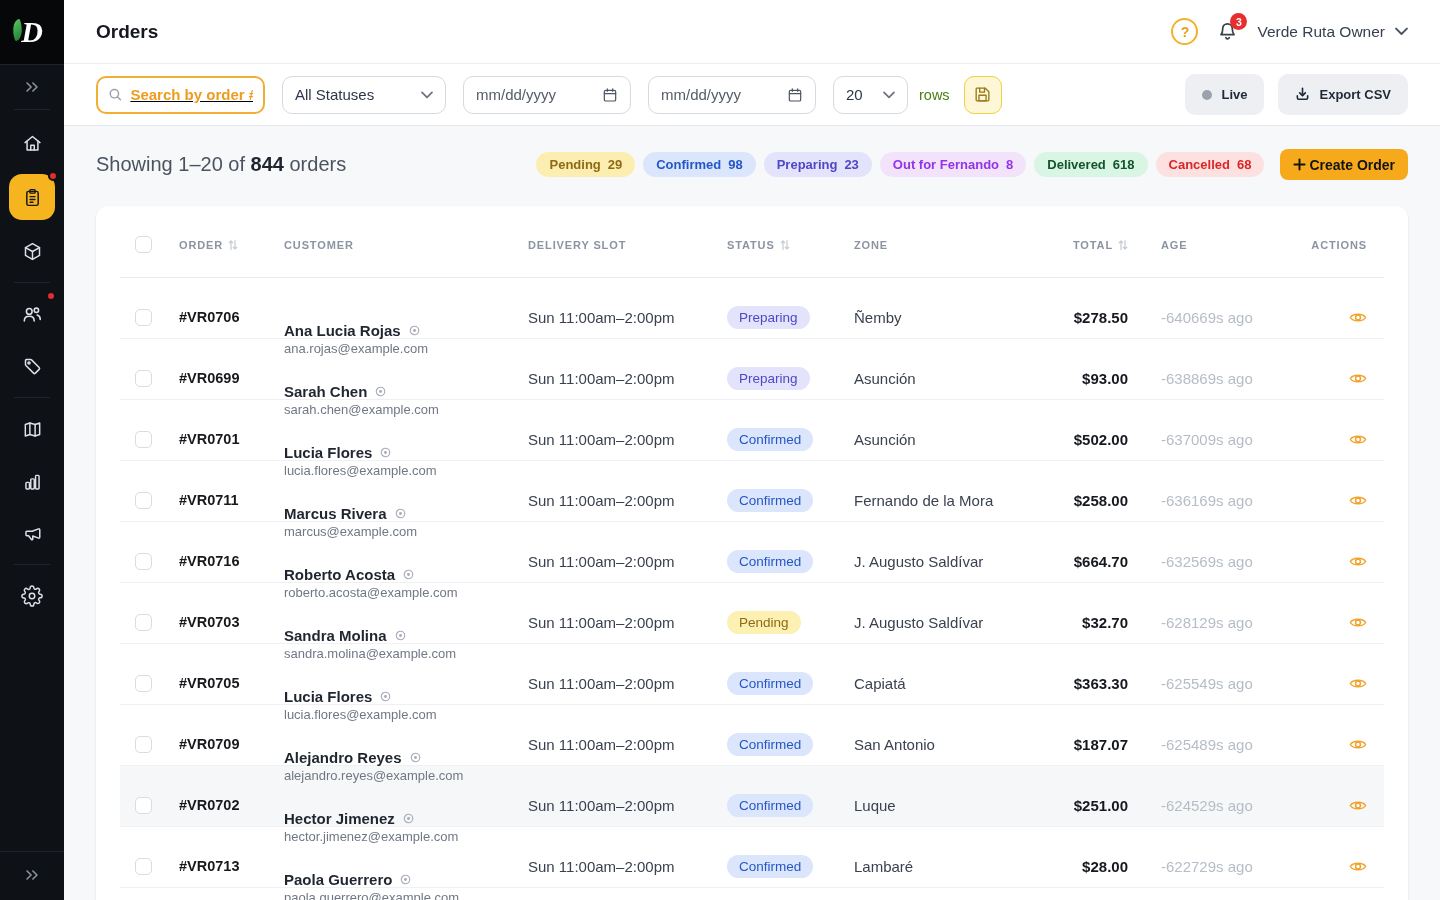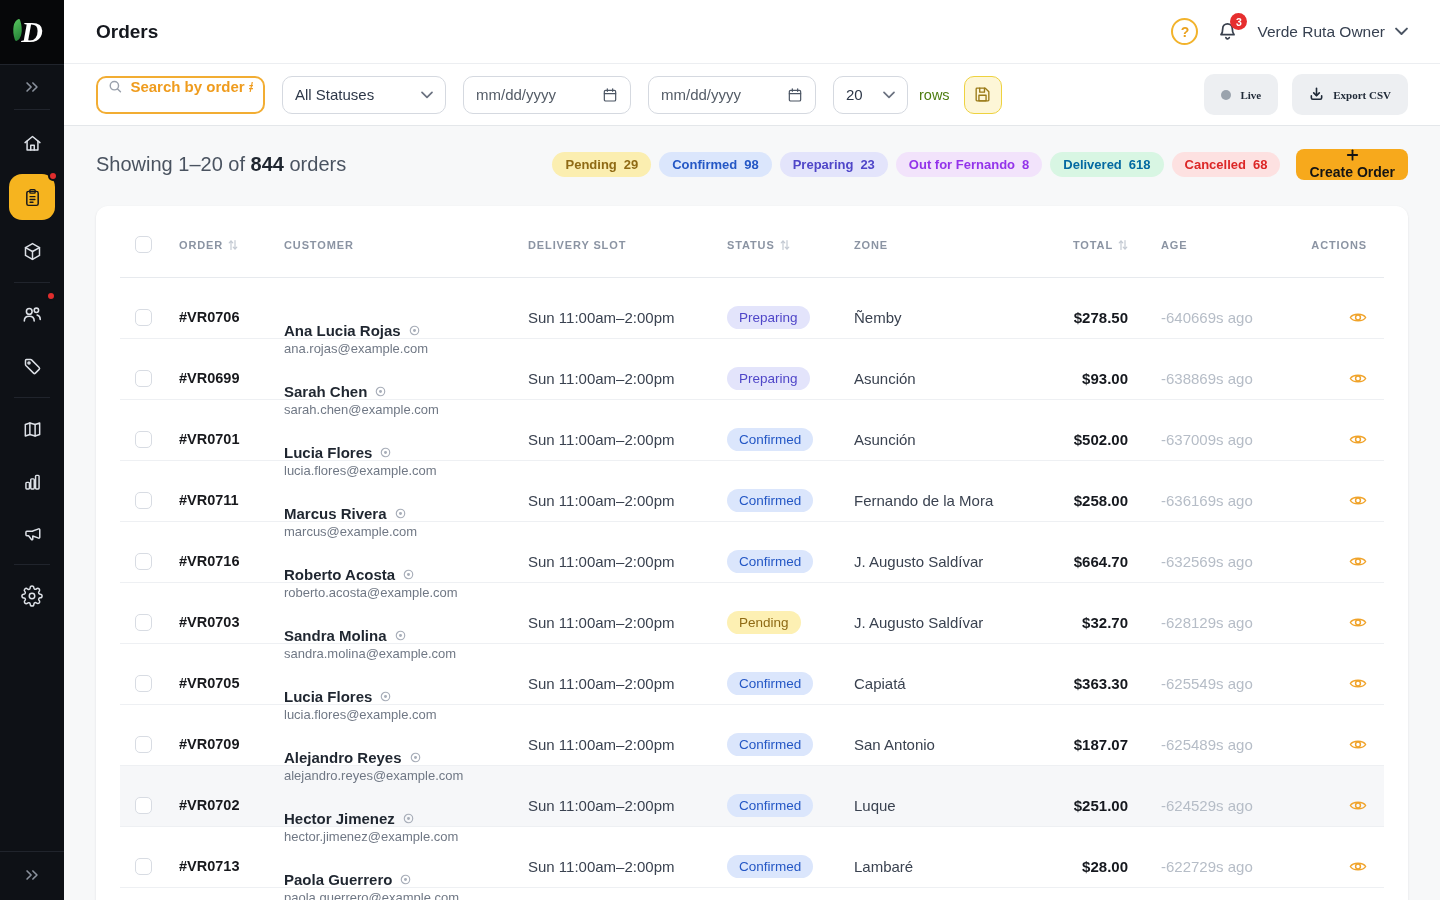--- a/index.html
+++ b/index.html
@@ -29,41 +29,41 @@
   .page-title { font-size:19px; font-weight:700; color:#15181e; }
   .top-right { margin-left:auto; display:flex; align-items:center; gap:18px; }
   .help-btn { width:27px; height:27px; border-radius:50%; border:2.5px solid #f2b32c; color:#e9a01d; font-weight:700; font-size:14px; display:flex; align-items:center; justify-content:center; cursor:pointer; background:#fff; }
   .bell-wrap { position:relative; cursor:pointer; display:flex; }
   .bell-badge { position:absolute; top:-7px; right:-8px; min-width:17px; height:17px; border-radius:9px; background:#e62e2e; color:#fff; font-size:10.5px; font-weight:700; display:flex; align-items:center; justify-content:center; padding:0 4px; }
   .user-menu { display:flex; align-items:center; gap:10px; cursor:pointer; }
   .user-name { font-size:15.5px; color:#374151; font-weight:400; }
 
   
   .filterbar { height:62px; display:flex; align-items:center; padding:0 32px; gap:17px; background:#fff; border-bottom:1px solid #e4e7ea; }
-  .search-box { width:169px; height:38px; border:2px solid #f2ad33; border-radius:10px; display:flex; align-items:flex-start; padding:0 10px; gap:8px; background:#fff; }
+  .search-box { width:169px; height:38px; border:2px solid #f2ad33; border-radius:10px; display:flex; align-items:center; padding:0 10px; gap:8px; background:#fff;text-decoration:underline; }
   .search-box input { border:none; outline:none; width:100%; font-size:15px; font-weight:700; font-family:"Liberation Sans",sans-serif; color:#ef9c1e; background:transparent; }
   .search-box input::placeholder { color:#ef9c1e; opacity:1; }
   .select-box { height:38px; border:1px solid #d5d9e0; border-radius:10px; display:flex; align-items:center; justify-content:space-between; padding:0 12px; background:#fff; color:#2d3748; font-size:15px; cursor:pointer; }
   .w-status { width:164px; }
   .w-rows { width:75px; }
   .date-box { width:168px; height:38px; border:1px solid #d5d9e0; border-radius:10px; display:flex; align-items:center; justify-content:space-between; padding:0 12px; background:#fff; color:#555d68; font-size:15px; cursor:text; }
   .rows-label { color:#4d7c0f; font-size:14.5px; margin-left:-6px; }
   .save-btn { width:38px; height:38px; border-radius:10px; background:#fdf6d7; border:1.5px solid #eed23f; display:flex; align-items:center; justify-content:center; cursor:pointer; margin-left:-3px; }
   .filter-right { margin-left:auto; display:flex; align-items:center; gap:14px; }
-  .pill-btn { height:41px; border-radius:10px; background:#edeff2; border:none; display:flex; align-items:center; gap:9px; padding:0 17px; font-size:11px; font-weight:700; color:#1f2937; font-family:Liberation Serif, serif; cursor:pointer; }
+  .pill-btn { height:41px; border-radius:10px; background:#edeff2; border:none; display:flex; align-items:center; gap:9px; padding:0 17px; font-size:13px; font-weight:700; color:#1f2937; font-family:Liberation Sans, sans-serif; cursor:pointer; }
   .live-dot { width:10px; height:10px; border-radius:50%; background:#9aa3ad; }
 
   
   .content { flex:1; background:#f7f8f9; padding:0 32px; overflow:hidden; }
   .summary-row { margin-top:23px; display:flex; align-items:center; }
   .showing-text { font-size:20px; color:#4a5360; }
   .showing-text b { color:#1f2630; }
   .chips { margin-left:auto; display:flex; align-items:center; gap:8px; }
   .chip { border-radius:999px; padding:5px 13px; font-size:13px; font-weight:700; display:inline-flex; gap:7px; align-items:center; white-space:nowrap; }
-  .create-btn { margin-left:16px; height:31px; border:none; border-radius:8px; background:#f7a91c; color:#141414; font-weight:700; font-size:14px; display:flex; align-items:center; gap:3px; padding:0 13px; cursor:pointer; font-family:"Liberation Sans",sans-serif;flex-direction:column; }
+  .create-btn { margin-left:16px; height:31px; border:none; border-radius:8px; background:#f7a91c; color:#141414; font-weight:700; font-size:14px; display:flex; align-items:center; gap:3px; padding:0 13px; cursor:pointer; font-family:"Liberation Sans",sans-serif; }
 
   
   .card { margin-top:26px; background:#fff; border-radius:12px; box-shadow:0 1px 3px rgba(16,24,40,.07), 0 1px 2px rgba(16,24,40,.04); padding:0 24px; min-height:720px; }
   .grid { display:grid; grid-template-columns:47px 117px 244px 199px 127px 186px 100px 156px 1fr; align-items:center; }
   .thead { height:72px; border-bottom:1px solid #e7eaee; padding-top:6px; }
   .th { font-size:11px; font-weight:700; letter-spacing:.08em; color:#8b94a3; display:flex; align-items:center; gap:5px; }
   .th.pl { padding-left:12px; }
   .th.right { justify-content:flex-end; padding-right:12px; }
   .th.right-act { justify-content:flex-end; padding-right:17px; }
   .trow { height:61px; border-bottom:1px solid #eef0f3; }
@@ -283,21 +283,21 @@
               <span>98</span>
             </span>
             <span class="chip" style="background: rgb(227, 228, 251); color: rgb(79, 70, 200);">
               <span>Preparing</span>
               <span>23</span>
             </span>
             <span class="chip" style="background: rgb(242, 227, 251); color: rgb(147, 51, 234);">
               <span>Out for Fernando</span>
               <span>8</span>
             </span>
-            <span class="chip" style="background: rgb(216, 246, 227); color: #0369a1; align-items: flex-end;">
+            <span class="chip" style="background: rgb(216, 246, 227); color: #14532d; align-items: flex-end;">
               <span>Delivered</span>
               <span>618</span>
             </span>
             <span class="chip" style="background: rgb(253, 225, 225); color: rgb(220, 38, 38);">
               <span>Cancelled</span>
               <span>68</span>
             </span>
           </div>
         <button class="create-btn">
           <svg width="13" height="13" viewBox="0 0 14 14" fill="none" stroke="#141414" stroke-width="2.1" stroke-linecap="round">

